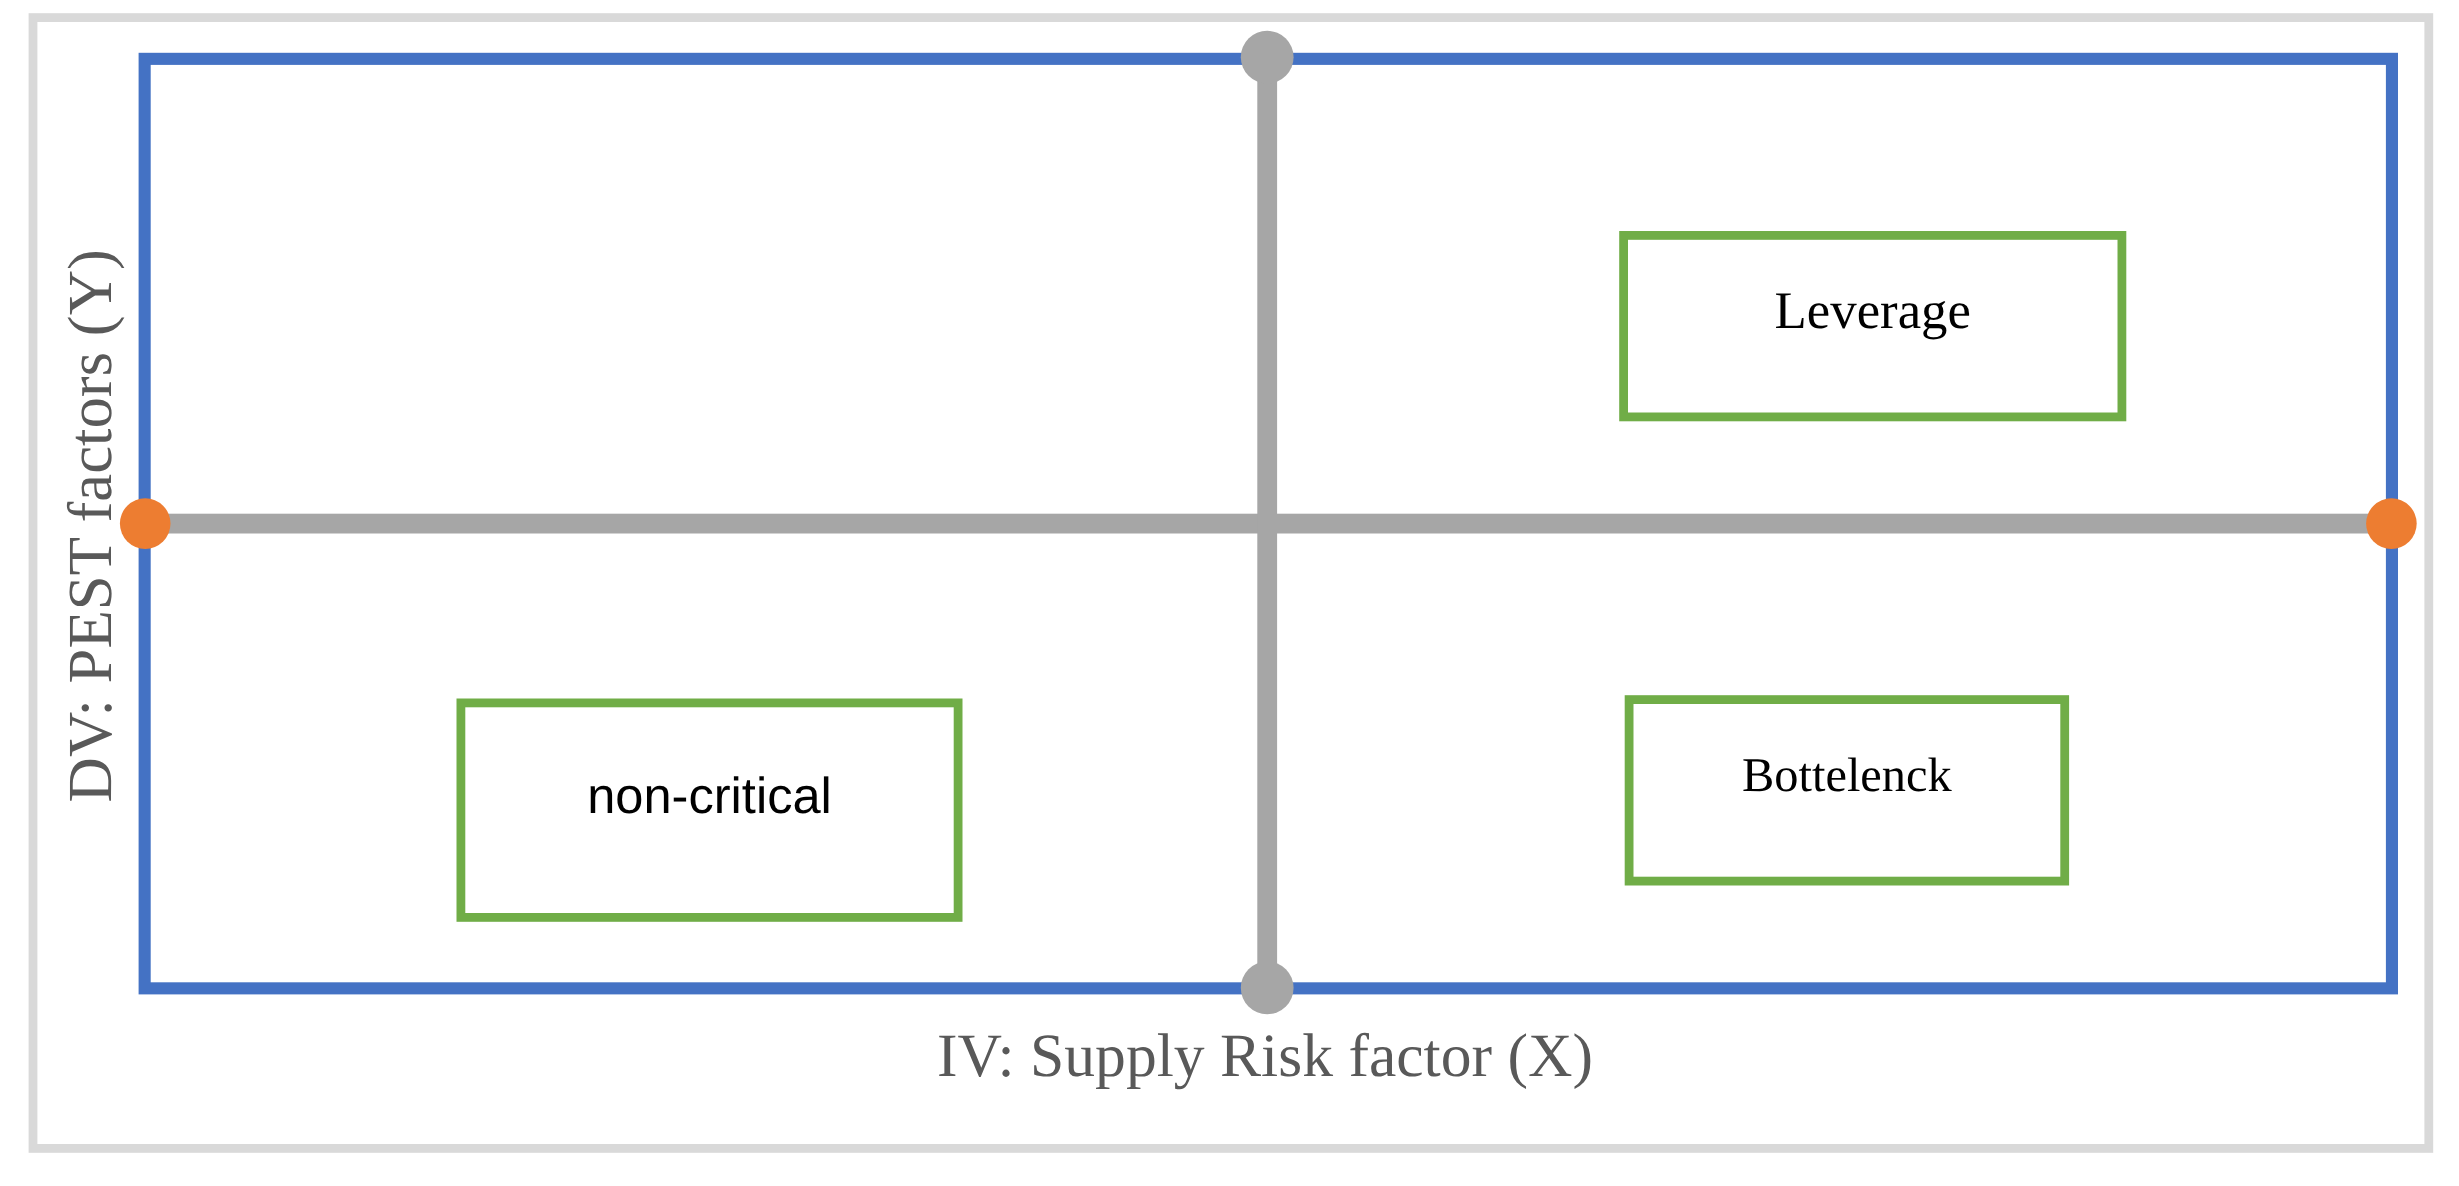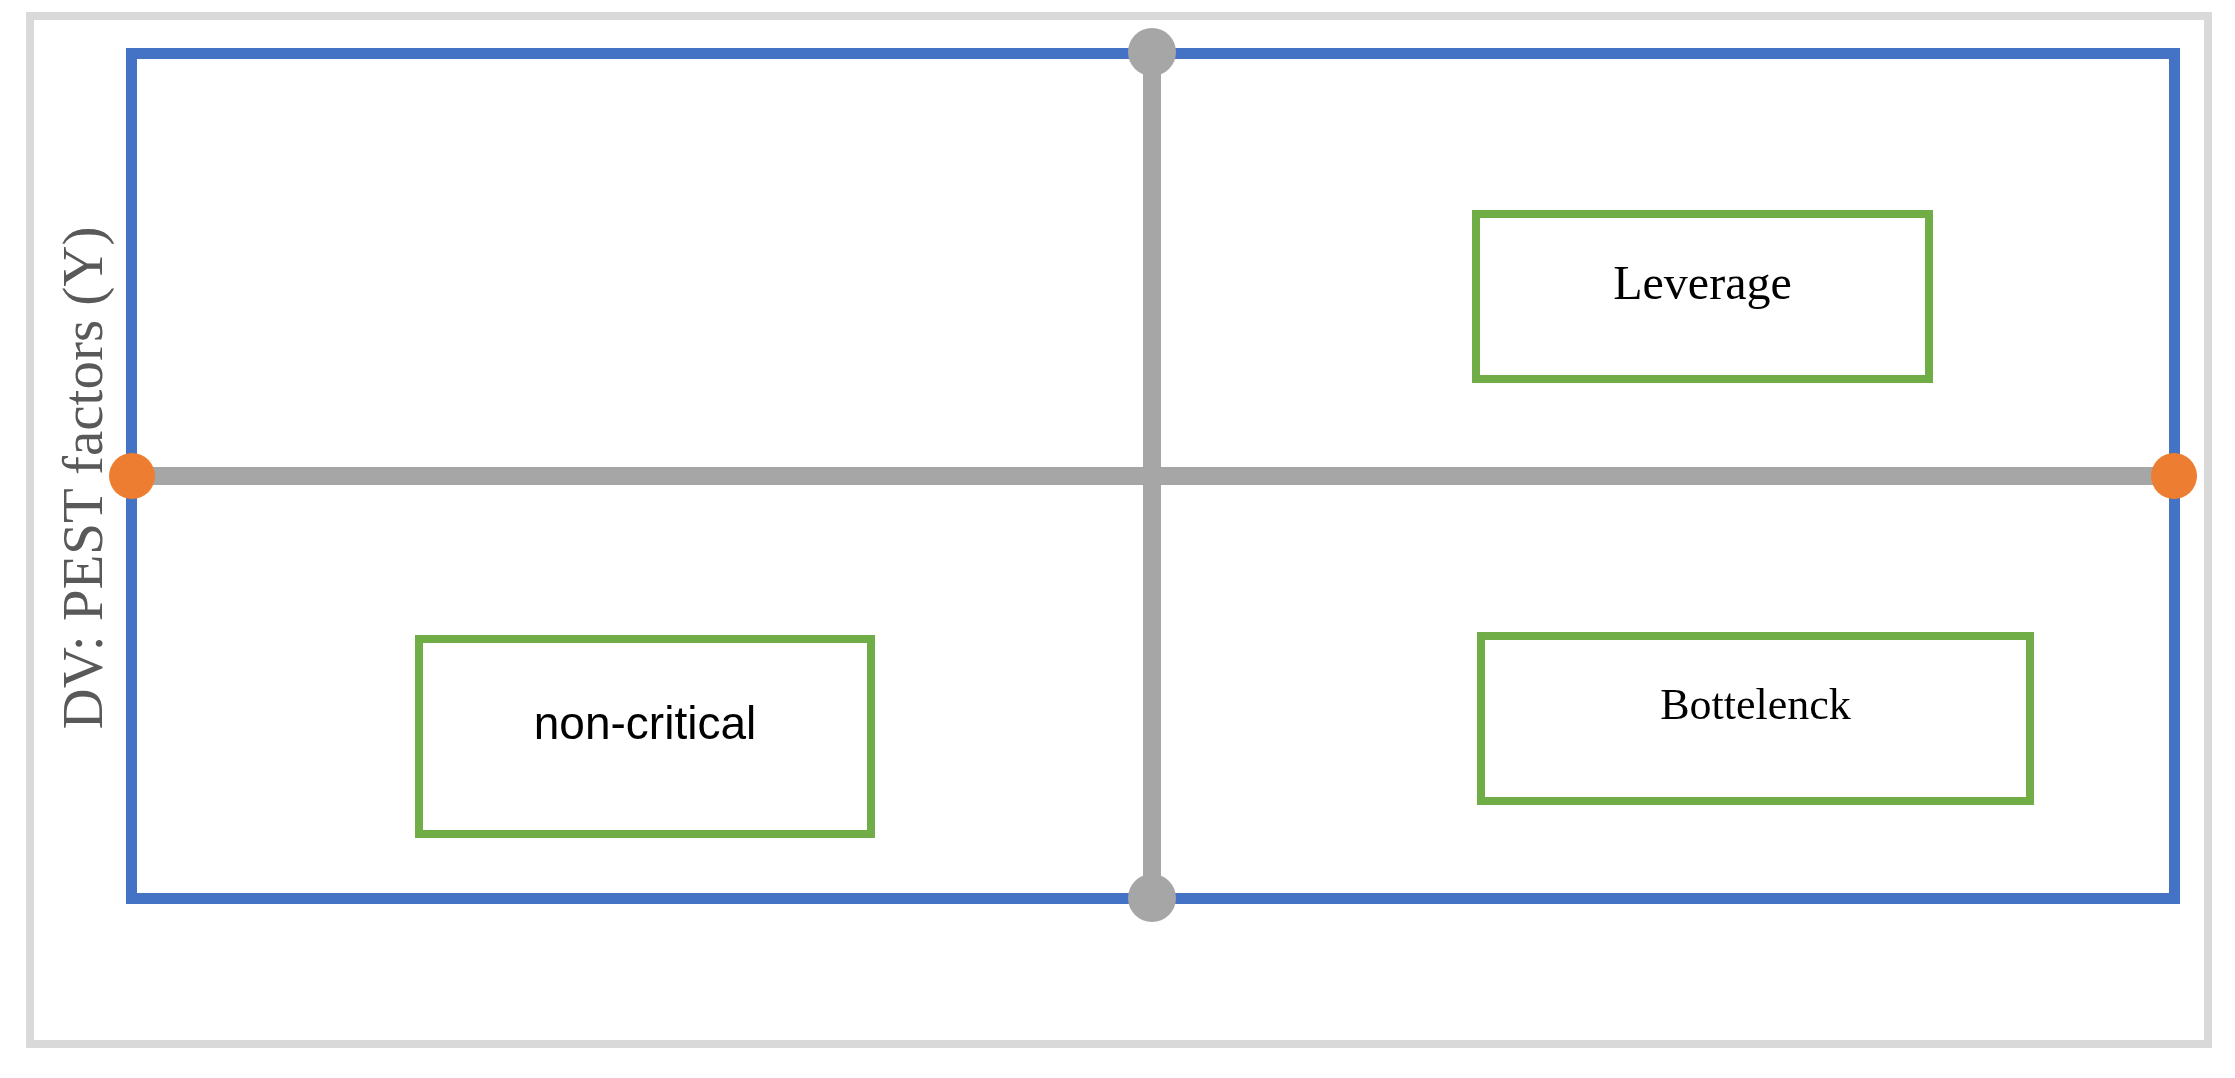--- a/index.html
+++ b/index.html
@@ -78,21 +78,21 @@
     justify-content: center;
   }
   .quad-box .quad-label {
     color: #000000;
     transform: translateY(-14px);
     white-space: nowrap;
   }
   .box-leverage    { left: 432px;  top: 213px; width: 441px; height: 177px; }
   .box-strategic   { left: 1472px; top: 210px; width: 461px; height: 173px; }
   .box-noncritical { left: 415px;  top: 635px; width: 460px; height: 203px; }
-  .box-bottleneck  { left: 1477px; top: 632px; width: 557px; height: 173px; }
+  .box-bottleneck  { left: 1477px; top: 632px; width: 404px; height: 173px; }
   .box-leverage .quad-label,
   .box-strategic .quad-label {
     font-family: "Liberation Serif", serif;
     font-size: 48px;
   }
   .box-noncritical .quad-label {
     font-family: "Liberation Sans", sans-serif;
     font-size: 46px;
   }
   .box-bottleneck .quad-label {
@@ -146,14 +146,15 @@
   <div class="quad-box box-noncritical">
     <span class="quad-label">non-critical</span>
   </div>
 
   <div class="quad-box box-bottleneck">
     <span class="quad-label">Bottelenck</span>
   </div>
 
   <div class="y-axis-label">DV: PEST factors (Y)</div>
 
+  <div class="x-axis-label">IV: Supply Risk factor (X)</div>
 
 </div>
 
 </body></html>

